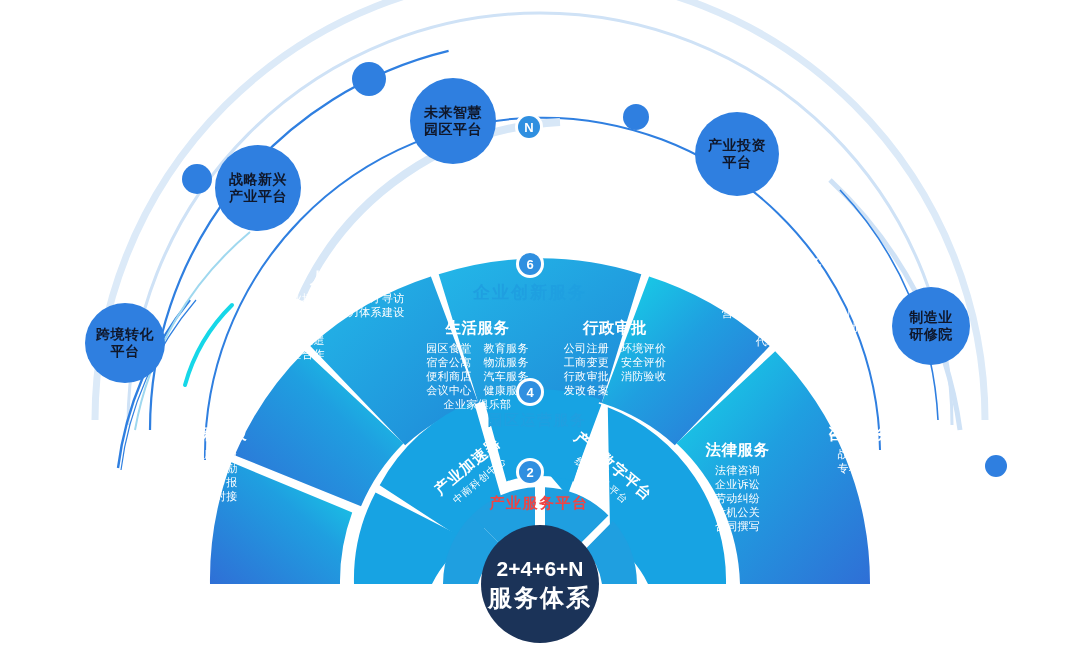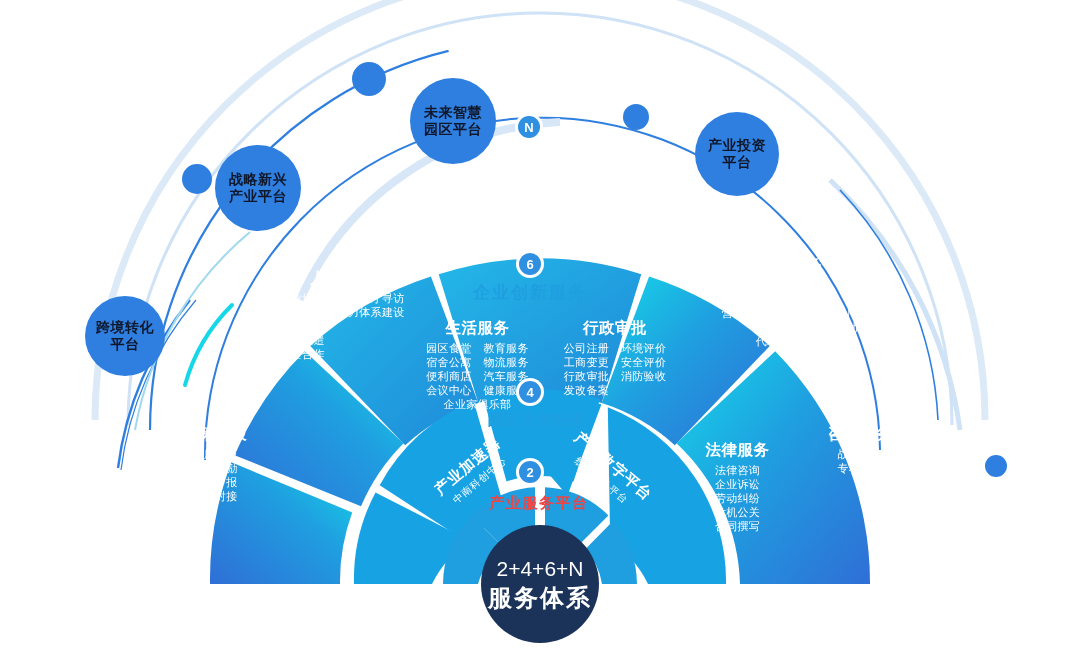--- a/index.html
+++ b/index.html
@@ -35,21 +35,21 @@
   .bubble{position:absolute;border-radius:50%;background:#2f7fe0;color:#0f172a;
           display:flex;align-items:center;justify-content:center;text-align:center;
           font-size:14px;font-weight:bold;line-height:1.25;letter-spacing:.5px;}
   .dot{position:absolute;border-radius:50%;background:#2f7fe0;}
 
   
   #hub{position:absolute;left:481px;top:525px;width:118px;height:118px;
        border-radius:50%;background:#1b3358;color:#fff;display:flex;
        flex-direction:column;align-items:center;justify-content:center;
        text-align:center;line-height:1.3;}
-  #hub .l1{font-size:21px;font-weight:normal;letter-spacing:0px;}
+  #hub .l1{font-size:21px;font-weight:bold;letter-spacing:0px;}
   #hub .l2{font-size:24px;font-weight:bold;letter-spacing:2px;}
 
   
   .rot{position:absolute;color:#fff;white-space:nowrap;pointer-events:none;
        text-align:center;font-weight:bold;}
   .rot .t{font-size:15px;letter-spacing:1px;}
   .rot .s{font-size:10px;font-weight:normal;letter-spacing:1px;margin-top:2px;}
 </style>
 </head>
 <body>
@@ -283,31 +283,34 @@
   <div class="badge" style="left:519px;top:253px;">6</div>
   <div class="badge" style="left:519px;top:381px;">4</div>
   <div class="badge" style="left:519px;top:461px;">2</div>
   <div class="badge" style="left:518px;top:116px;">N</div>
 
   <div id="hub">
     <div class="l1">2+4+6+N</div>
     <div class="l2">服务体系</div>
   </div>
 
-  <div class="bubble" style="left:85px;top:296px;width:80px;height:80px;">
+  <div class="bubble" style="left:85px;top:303px;width:80px;height:80px;">
     <span>跨境转化<br>平台</span>
   </div>
   <div class="bubble" style="left:215px;top:145px;width:86px;height:86px;">
     <span>战略新兴<br>产业平台</span>
   </div>
   <div class="bubble" style="left:410px;top:78px;width:86px;height:86px;">
     <span>未来智慧<br>园区平台</span>
   </div>
   <div class="bubble" style="left:695px;top:112px;width:84px;height:84px;">
     <span>产业投资<br>平台</span>
+  </div>
+  <div class="bubble" style="left:892px;top:287px;width:78px;height:78px;">
+    <span>制造业<br>研修院</span>
   </div>
 
   <div class="dot" style="left:352px;top:62px;width:34px;height:34px;"></div>
   <div class="dot" style="left:182px;top:164px;width:30px;height:30px;"></div>
   <div class="dot" style="left:623px;top:104px;width:26px;height:26px;"></div>
   <div class="dot" style="left:985px;top:455px;width:22px;height:22px;"></div>
 
 </div>
 
 </body></html>

